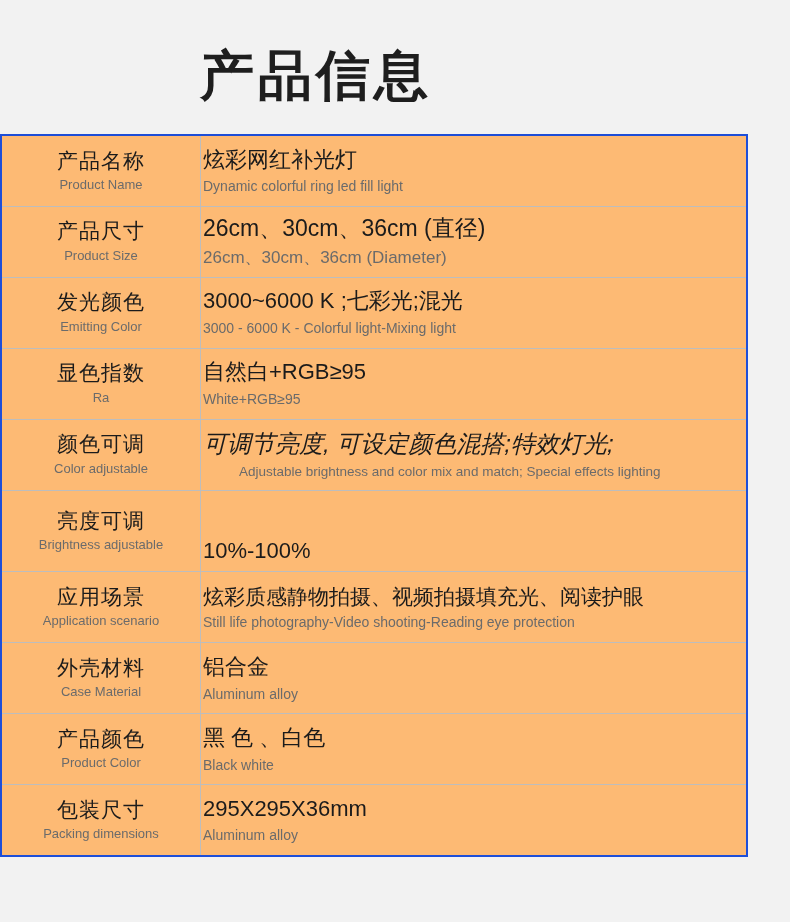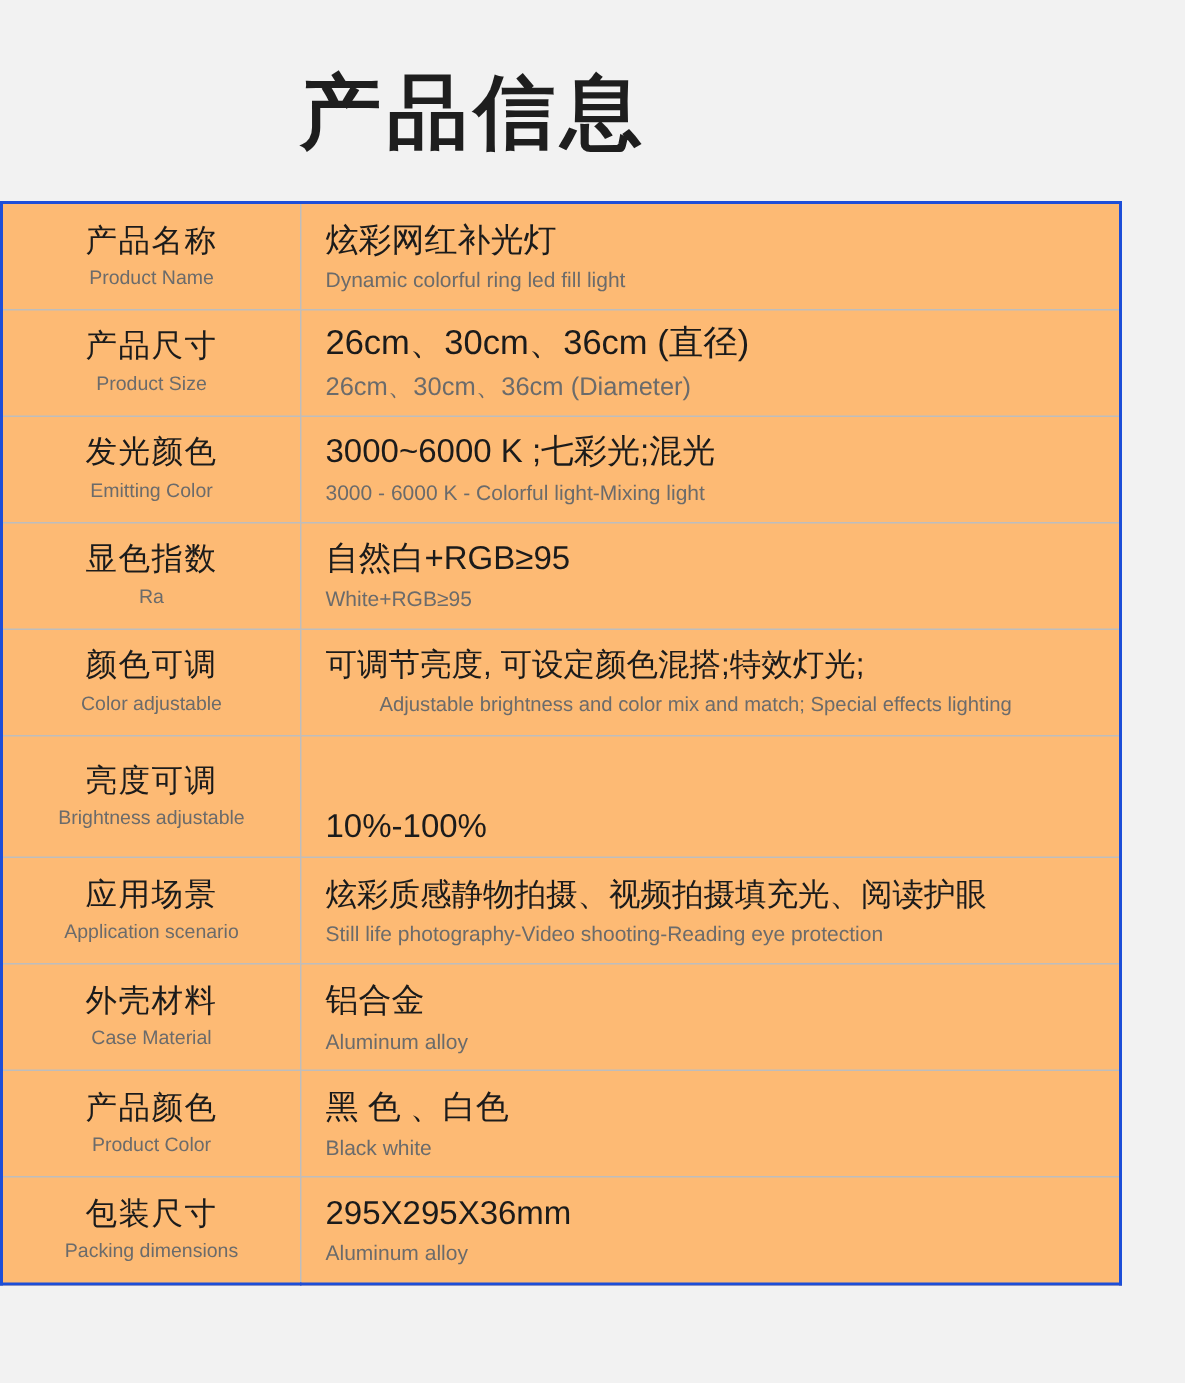--- a/index.html
+++ b/index.html
@@ -45,21 +45,21 @@
     border: 1px solid #bdbdbd;
     vertical-align: middle;
     padding: 0;
   }
   td.label-cell {
     width: 190px;
     text-align: center;
     padding: 6px 4px;
   }
   td.value-cell {
-    padding: 6px 0 6px 16px;
+    padding: 6px 0 6px 2px;
   }
   .label-cn {
     font-size: 21px;
     color: #1b1b1b;
     line-height: 1.25;
     letter-spacing: 1px;
   }
   .label-en {
     font-size: 13px;
     color: #6b6b6b;
@@ -75,21 +75,21 @@
   .value-en {
     font-size: 14px;
     color: #6b6b6b;
     line-height: 1.35;
     margin-top: 3px;
     white-space: nowrap;
   }
   
   .row-size .value-cn { font-size: 23px; }
   .row-size .value-en { font-size: 17px; }
-  .row-coloradj .value-cn { font-size: 21px; }
+  .row-coloradj .value-cn { font-size: 24px; font-style: italic; }
   .row-coloradj .value-en { font-size: 13.5px; margin-left: 36px; }
   .row-scene .value-cn { font-size: 21px; }
   .row-scene .value-en { font-size: 14px; }
   .row-brightness .value-cn { font-size: 22px; margin-top: 40px; }
 </style>
 </head>
 <body>
 
 <div class="page">
 

